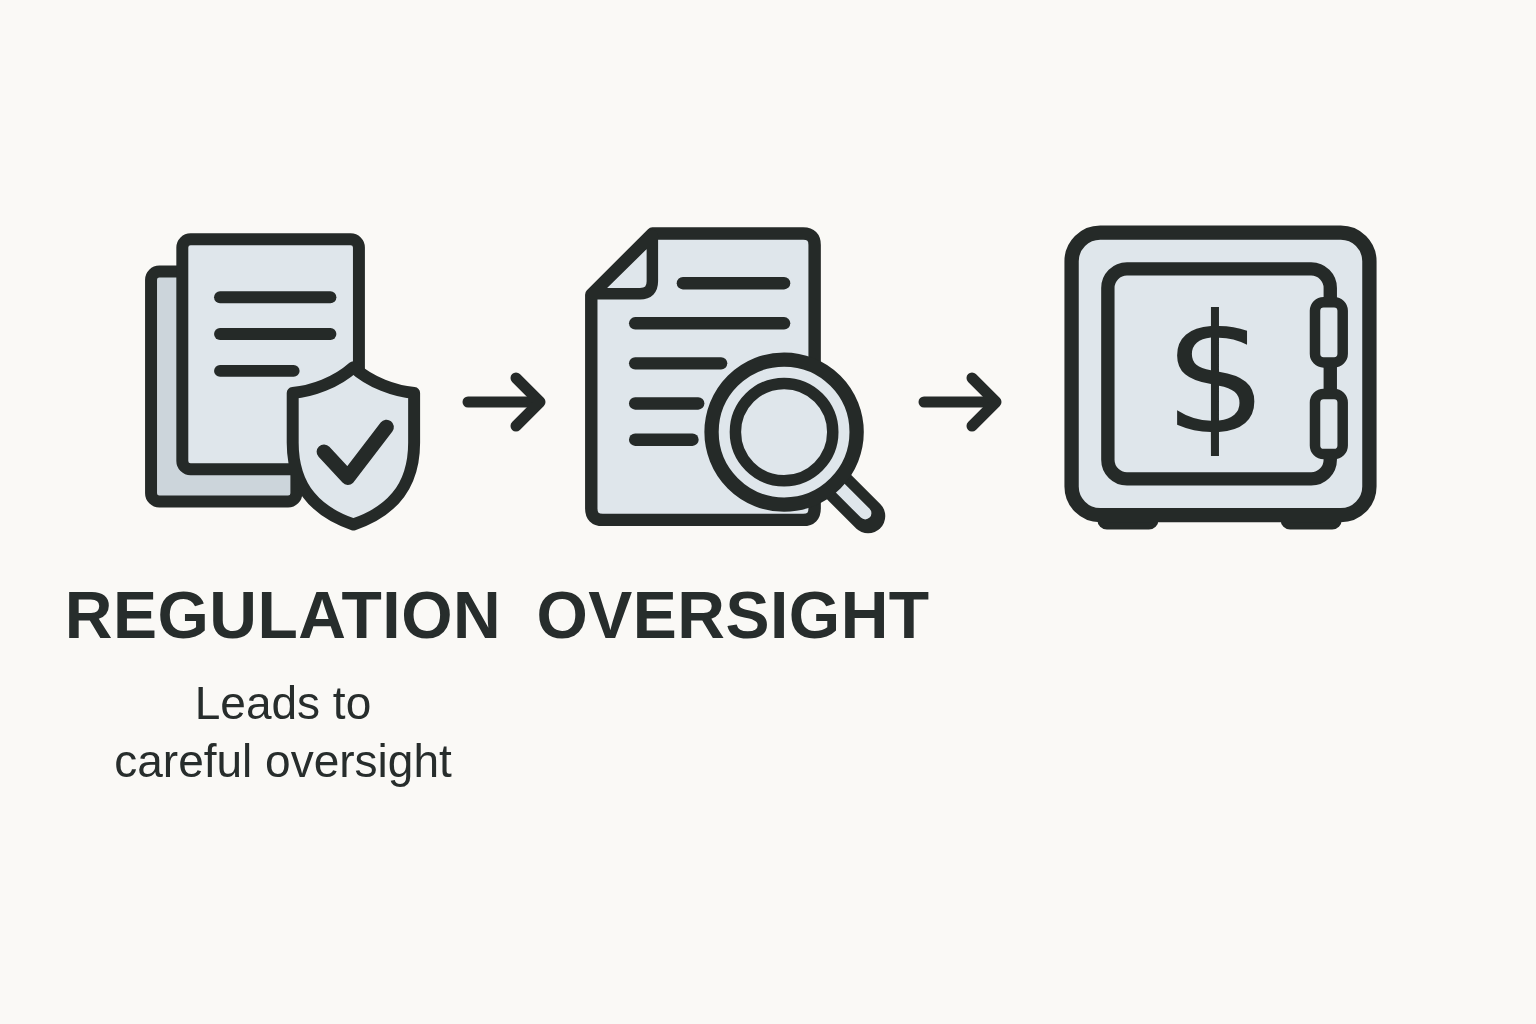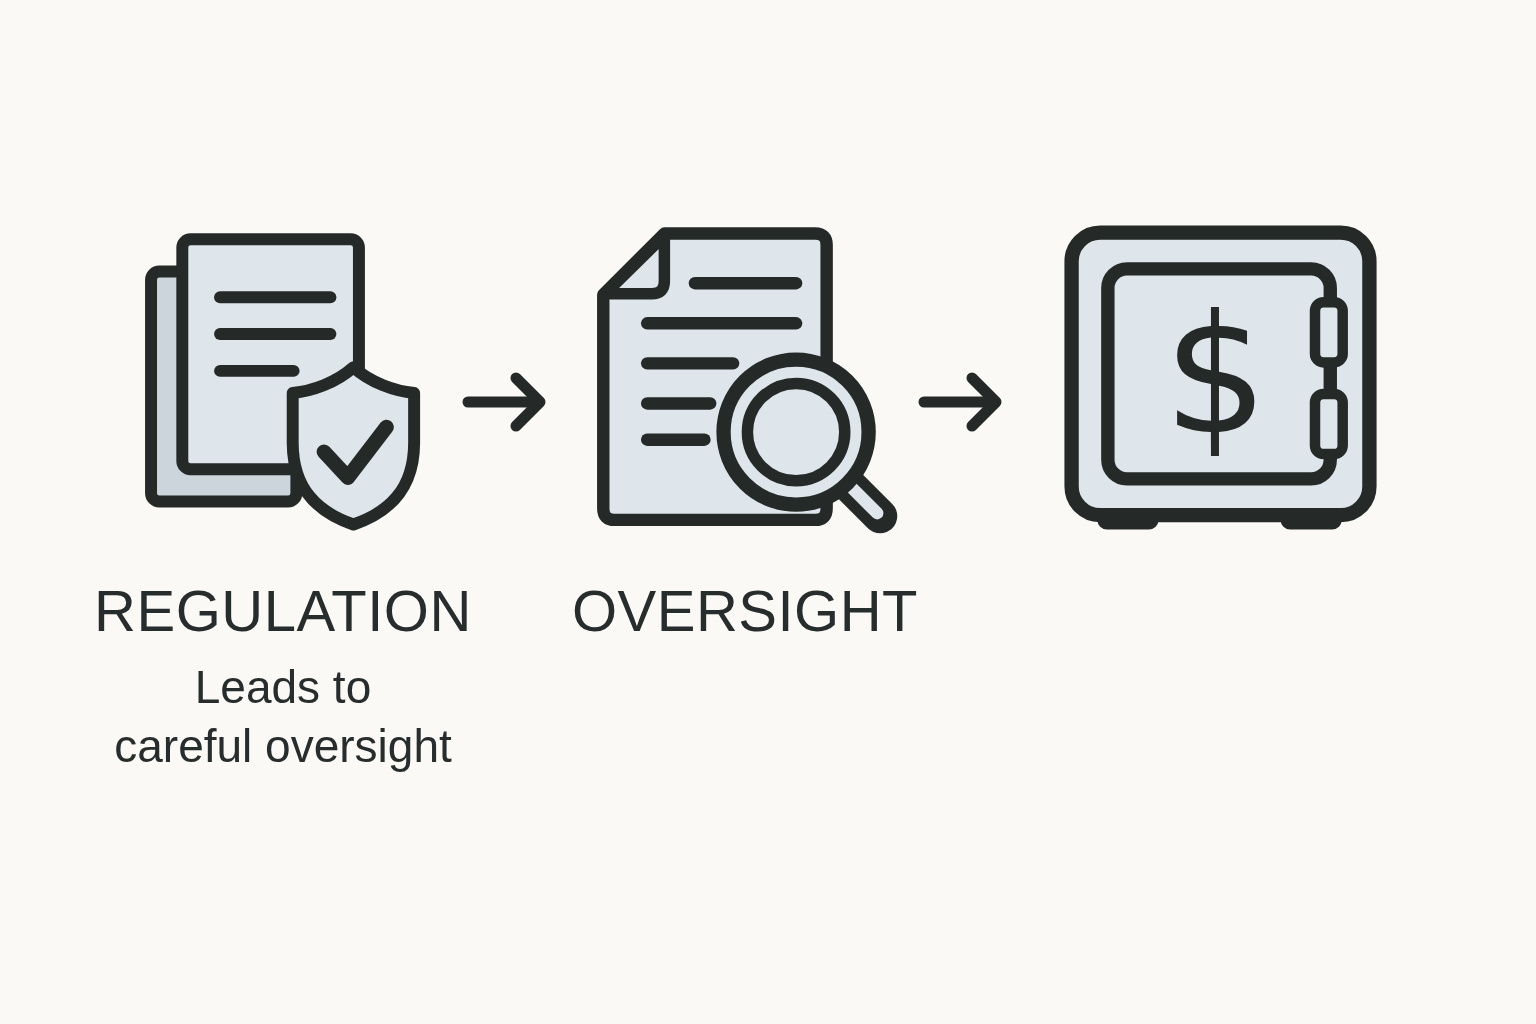--- a/index.html
+++ b/index.html
@@ -24,39 +24,39 @@
   .step{
     position:absolute;
     top:225px;
     width:440px;
     display:flex;
     flex-direction:column;
     align-items:center;
     text-align:center;
   }
   .step-1{left:63px;}
-  .step-2{left:525px;}
+  .step-2{left:513px;}
   .step-3{left:1000px;}
   .icon-slot{
     height:312px;
     display:flex;
     align-items:center;
     justify-content:center;
   }
   .step-title{
     margin-top:40px;
-    font-size:58px;
-    font-weight:normal;
+    font-size:66px;
+    font-weight:bold;
     line-height:1.16;
     letter-spacing:0.5px;
     color:var(--text);
     white-space:pre-line;
   }
   .step-subtitle{
-    margin-top:14px;
+    margin-top:20px;
     font-size:46px;
     font-weight:400;
     line-height:1.28;
     color:var(--text);
     white-space:pre-line;
   }
   .connector{
     position:absolute;
     top:366px;
   }

